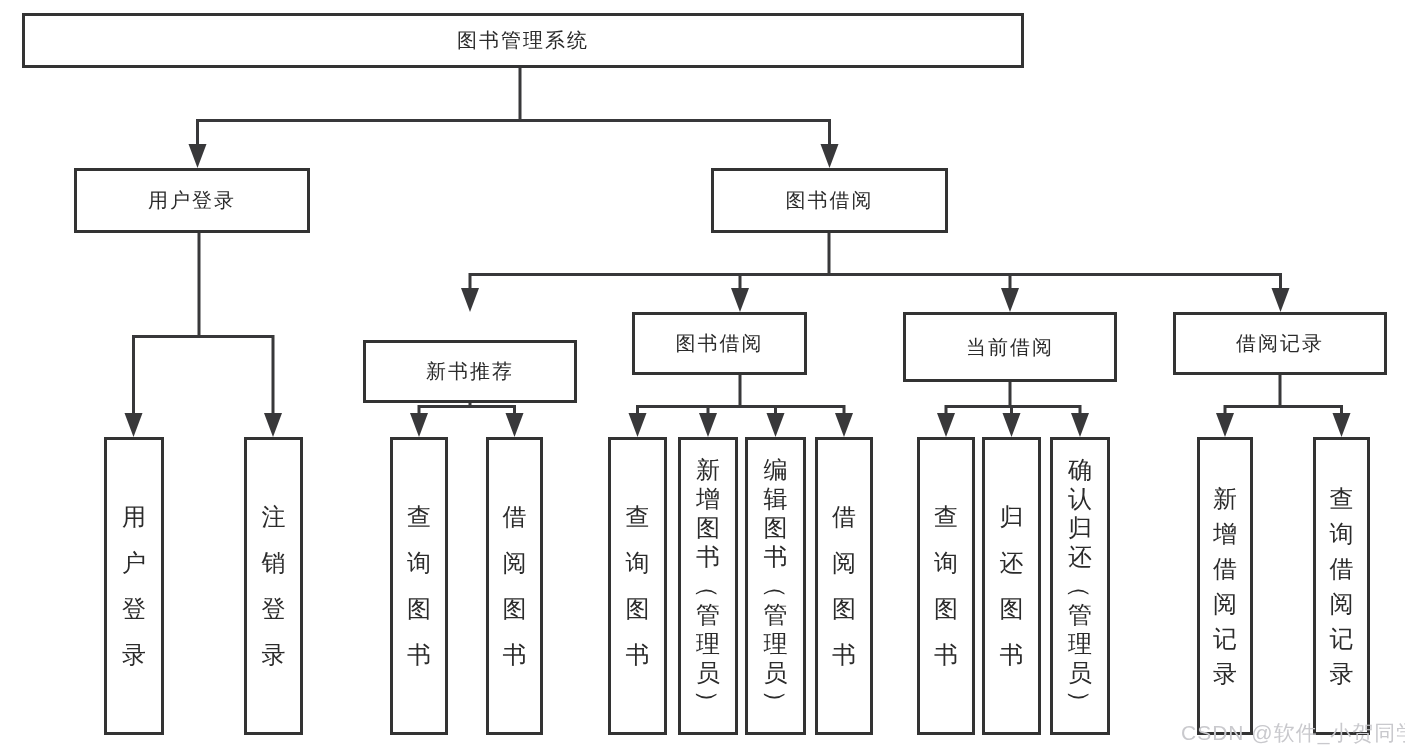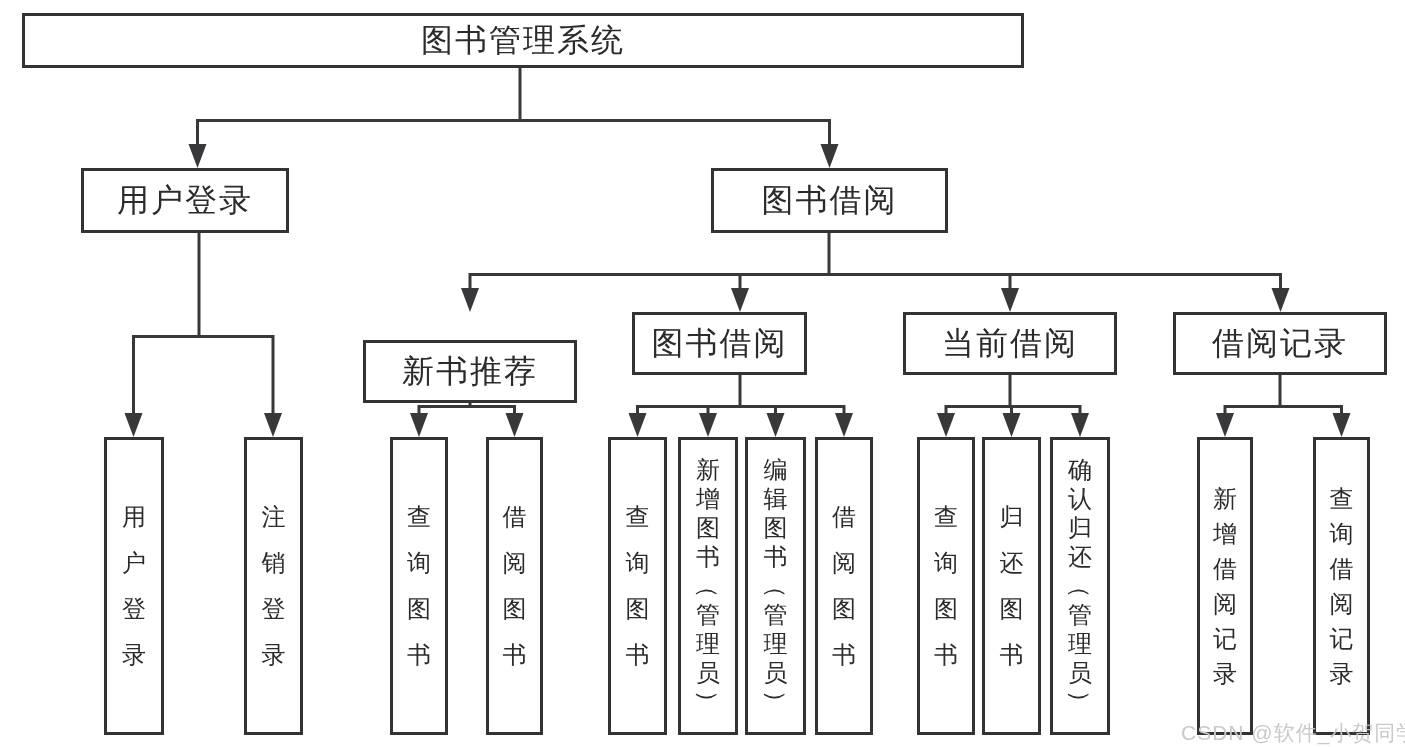--- a/index.html
+++ b/index.html
@@ -5,21 +5,21 @@
   html,body{margin:0;padding:0;background:#fff;}
   .stage{
     position:relative;width:1405px;height:747px;background:#ffffff;overflow:hidden;
     font-family:"Liberation Sans","DejaVu Sans",sans-serif;color:#2b2b2b;
   }
   .wires{position:absolute;left:0;top:0;width:1405px;height:747px;}
   .node{
     position:absolute;box-sizing:border-box;border:3px solid #333333;background:#ffffff;
     display:flex;align-items:center;justify-content:center;
   }
-  .node .lbl{font-size:32px;letter-spacing:2px;white-space:nowrap;}
+  .node .lbl{font-size:20px;letter-spacing:2px;white-space:nowrap;}
   .vnode{flex-direction:column;}
   .vchar{display:block;font-size:24px;line-height:1;}
   .vchar.rot{transform:rotate(90deg);}
   .gap-l{gap:22px;}
   .gap-m{gap:11px;}
   .gap-s{gap:5px;}
   .watermark{
     position:absolute;left:1181px;top:719px;font-size:21px;letter-spacing:1px;
     color:#c9c9cd;white-space:nowrap;
   }
@@ -81,34 +81,34 @@
          M1002.5 413 H1020.5 L1011.5 437 Z
          M1071 413 H1089 L1080 437 Z
          M1216 413 H1234 L1225 437 Z
          M1332.5 413 H1350.5 L1341.5 437 Z"></path>
   </svg>
 
   <div class="node" style="left:22px;top:13px;width:1002px;height:55px;">
     <span class="lbl">图书管理系统</span>
   </div>
 
-  <div class="node" style="left:81px;top:168px;width:208px;height:65px;">
+  <div class="node" style="left:74px;top:168px;width:236px;height:65px;">
     <span class="lbl">用户登录</span>
   </div>
   <div class="node" style="left:711px;top:168px;width:237px;height:65px;">
     <span class="lbl">图书借阅</span>
   </div>
 
   <div class="node" style="left:363px;top:312px;width:214px;height:63px;margin-top:28px;">
     <span class="lbl">新书推荐</span>
   </div>
   <div class="node" style="left:632px;top:312px;width:175px;height:63px;text-align:center;">
     <span class="lbl">图书借阅</span>
   </div>
-  <div class="node" style="left:903px;top:312px;width:214px;height:63px;">
+  <div class="node" style="left:903px;top:312px;width:214px;height:70px;">
     <span class="lbl">当前借阅</span>
   </div>
   <div class="node" style="left:1173px;top:312px;width:214px;height:63px;">
     <span class="lbl">借阅记录</span>
   </div>
 
   <div class="node vnode gap-l" style="left:104px;top:437px;width:60px;height:298px;">
       <span class="vchar">用</span>
       <span class="vchar">户</span>
       <span class="vchar">登</span>

